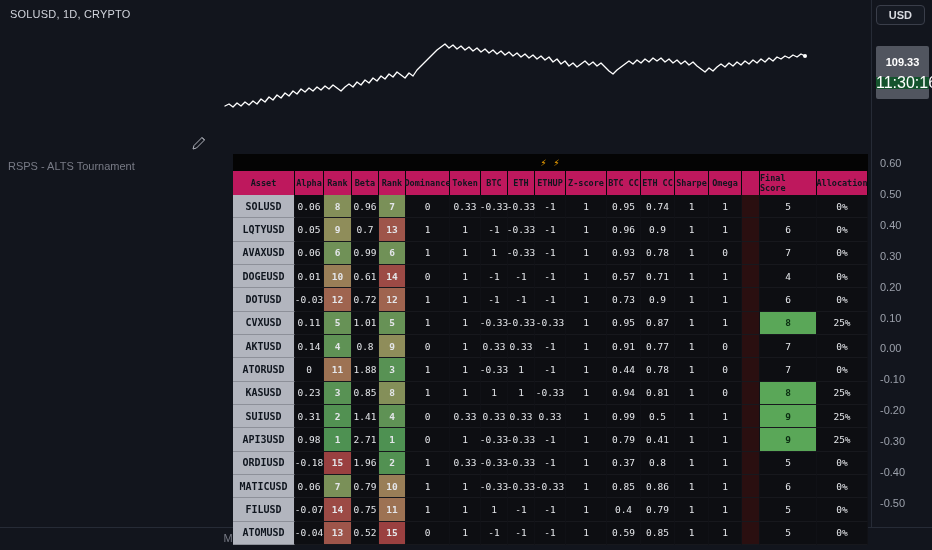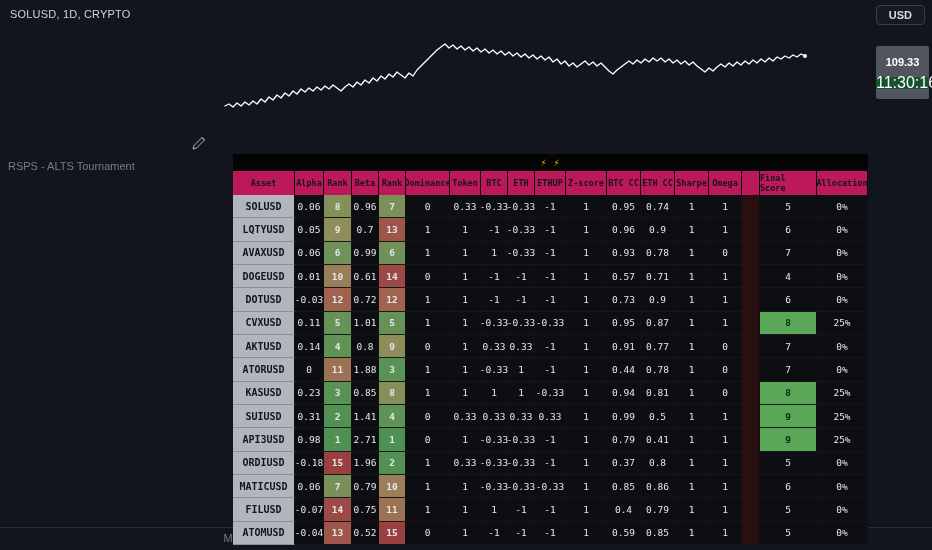--- a/index.html
+++ b/index.html
@@ -64,20 +64,34 @@
 
   <div class="indicator-label">RSPS - ALTS Tournament</div>
 
   <span class="draw-icon">
     <svg width="18" height="18" viewBox="0 0 18 18">
       <path d="M3 15 L6.5 14 L14.5 6 L12 3.5 L4 11.5 Z" fill="none" stroke="#b2b5be" stroke-width="1"></path>
       <path d="M12 3.5 L14.5 6" stroke="#b2b5be" stroke-width="1"></path>
     </svg>
   </span>
 
+  <div class="price-axis">
+      <span class="axis-tick" style="top: 157px;">0.60</span>
+      <span class="axis-tick" style="top: 187.9px;">0.50</span>
+      <span class="axis-tick" style="top: 218.8px;">0.40</span>
+      <span class="axis-tick" style="top: 249.7px;">0.30</span>
+      <span class="axis-tick" style="top: 280.6px;">0.20</span>
+      <span class="axis-tick" style="top: 311.5px;">0.10</span>
+      <span class="axis-tick" style="top: 342.4px;">0.00</span>
+      <span class="axis-tick" style="top: 373.3px;">-0.10</span>
+      <span class="axis-tick" style="top: 404.2px;">-0.20</span>
+      <span class="axis-tick" style="top: 435.1px;">-0.30</span>
+      <span class="axis-tick" style="top: 466px;">-0.40</span>
+      <span class="axis-tick" style="top: 496.9px;">-0.50</span>
+    </div>
 
   <div class="price-badge">
     <div class="p">109.33</div>
     <div class="c">11:30:16</div>
   </div>
 
   <button class="usd-button">USD</button>
 
   <div class="time-axis">
       <span class="time-tick" style="left: 234px;">May</span>

